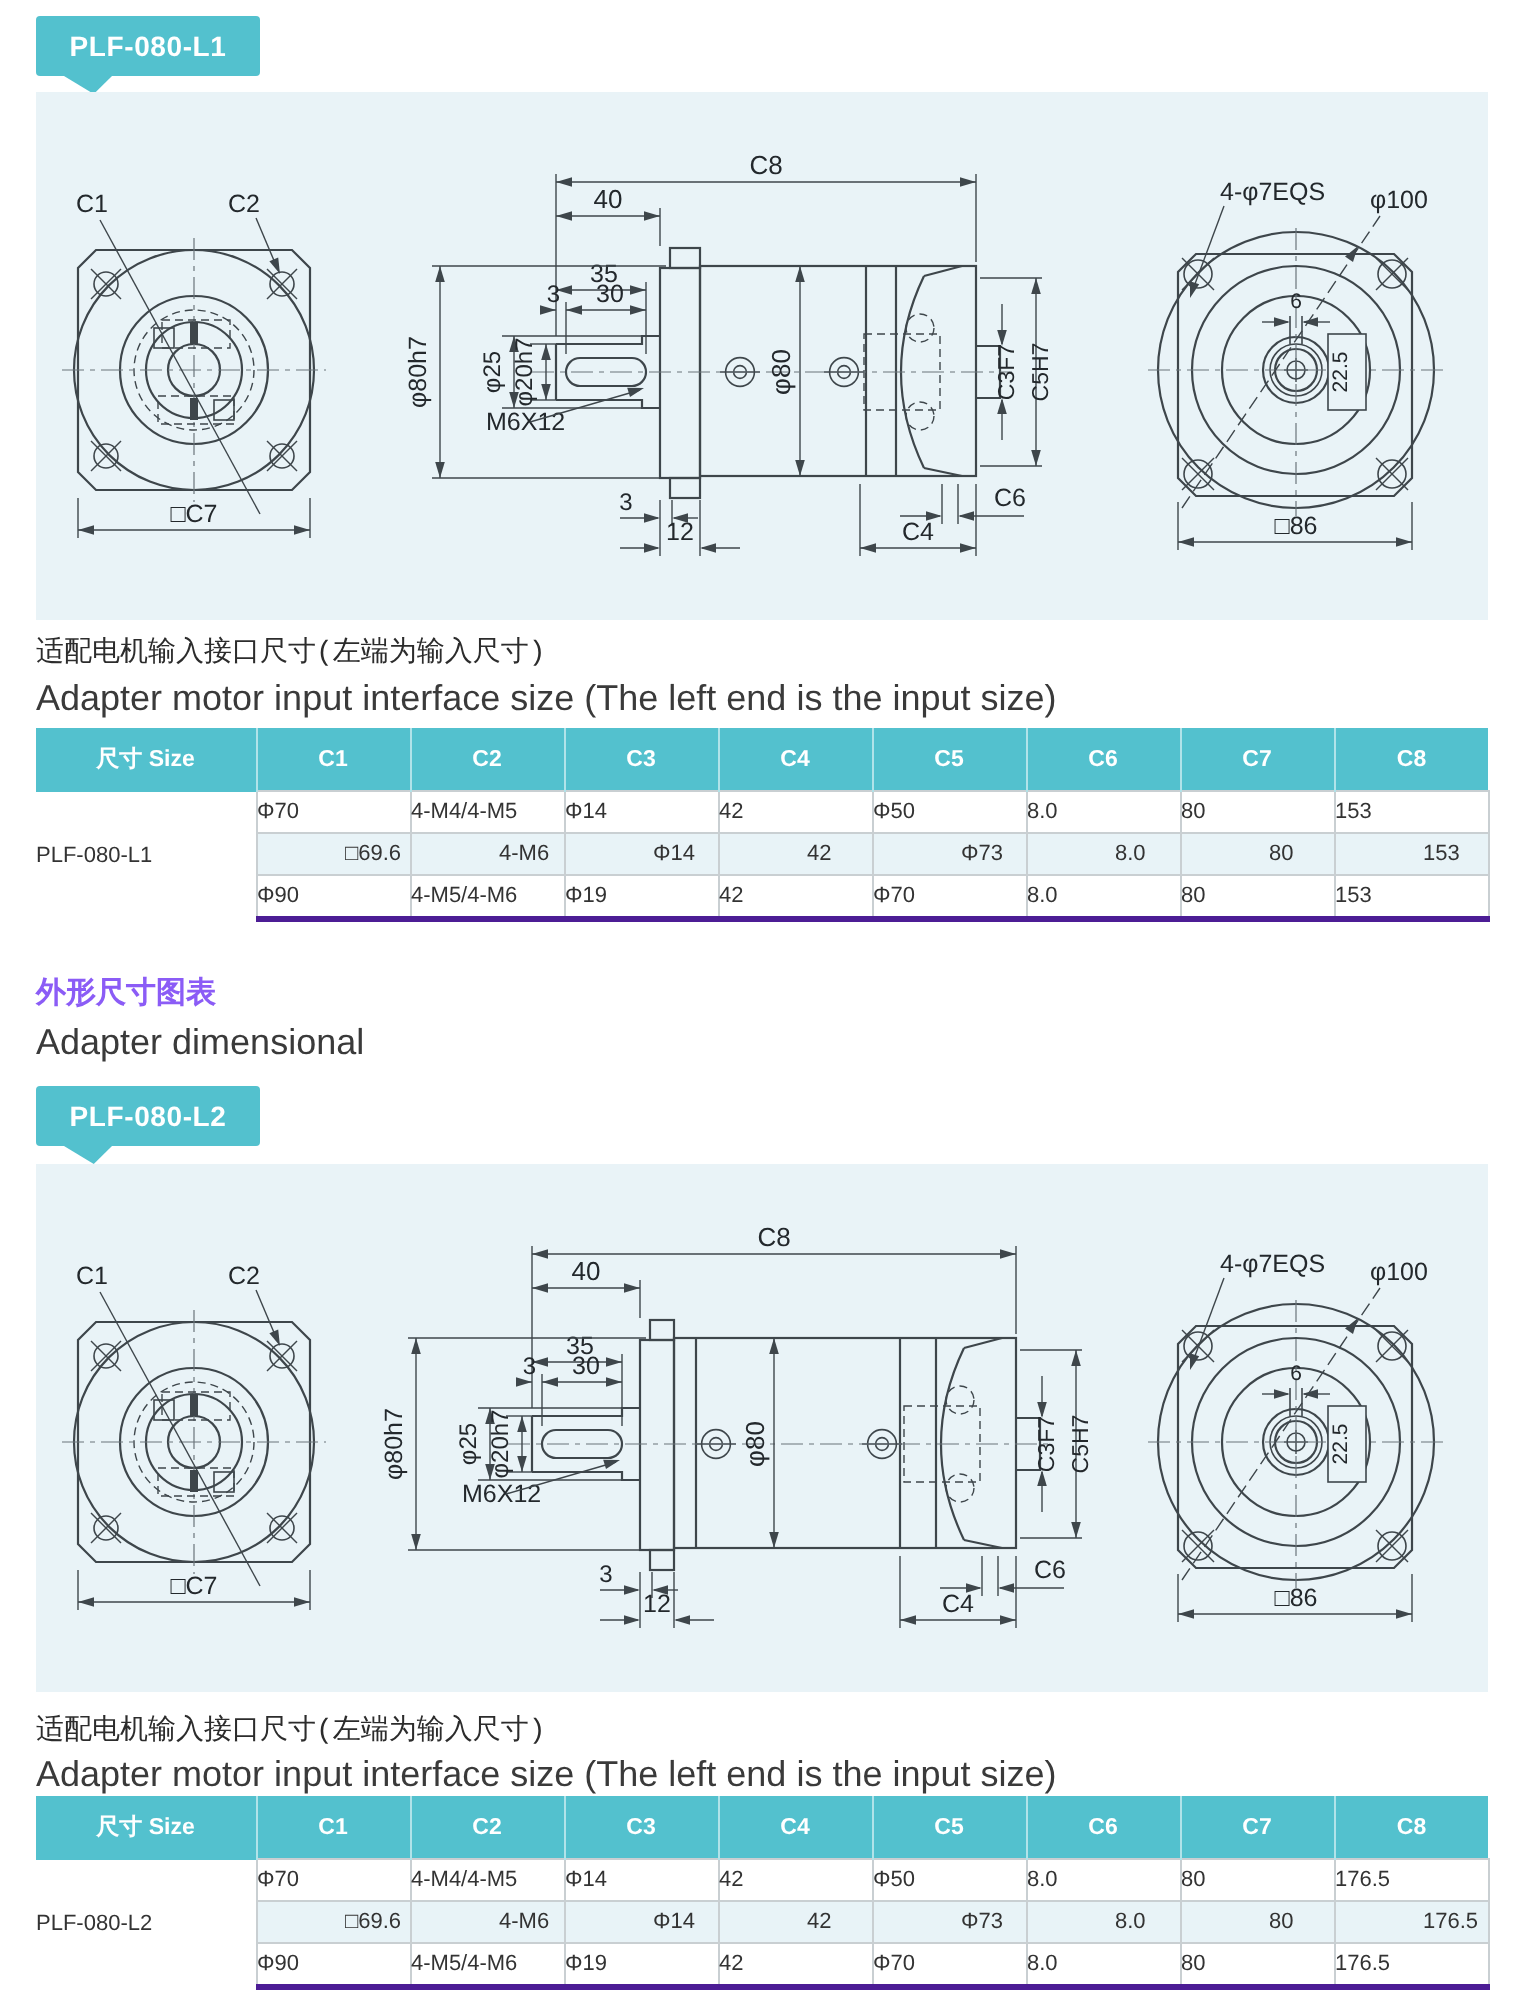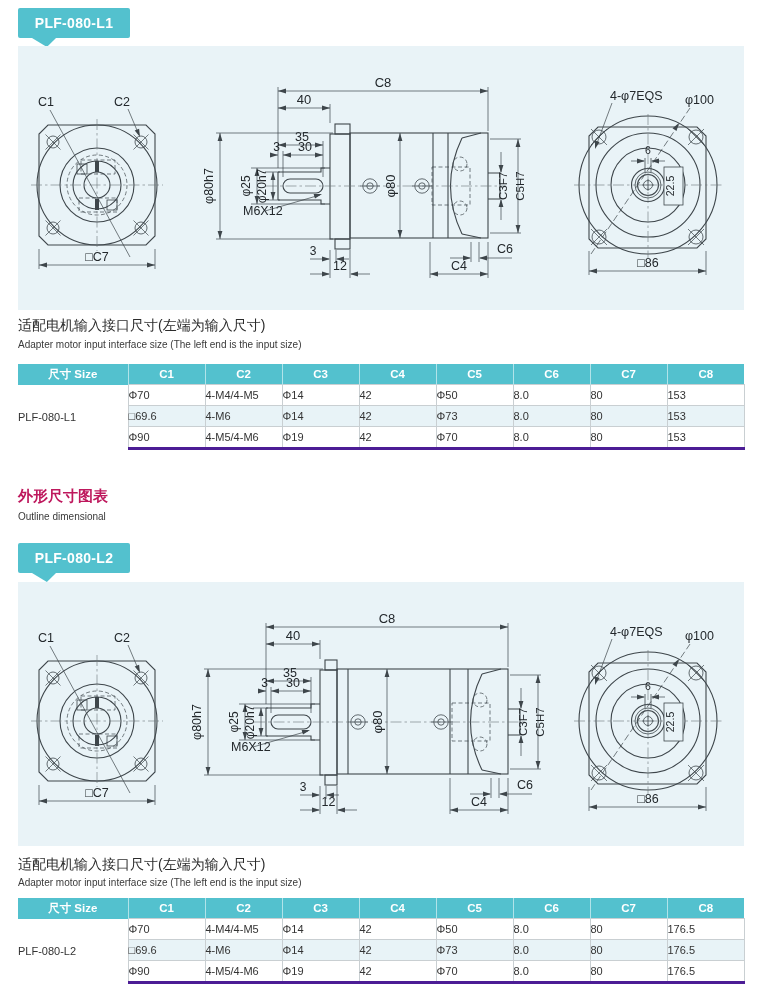--- a/index.html
+++ b/index.html
@@ -24,32 +24,32 @@
   .dsh{stroke-dasharray:4 2.5;}
   .dsh2{stroke-dasharray:7 3;}
   .cl{fill:none;stroke:#6b757b;stroke-width:.6;stroke-dasharray:11 3 2.5 3;}
   .ar{fill:var(--line,#3e464b);stroke:none;}
   .solidfill{fill:var(--line,#3e464b);stroke:none;}
   .boxfill{fill:var(--panel-bg,#e9f3f7);}
   text.dt{font-family:"Liberation Sans","DejaVu Sans",sans-serif;fill:#23282c;}
 
   
   .cap{position:absolute;left:18px;white-space:nowrap;}
-  .cap-cn{font-size:14px;color:#2c2c2c;}
-  .cap-en{font-size:10px;color:#3a3a3a;}
-  .h-cn{font-weight:bold;font-size:15px;color:#be185d;}
+  .cap-cn{font-size:14px;color:#2c2c2c;font-family:Liberation Mono, monospace;}
+  .cap-en{font-size:18px;color:#3a3a3a;}
+  .h-cn{font-weight:bold;font-size:15px;color:#8b5cf6;}
 
   
   table.dim-table{position:absolute;left:18px;width:726px;border-collapse:collapse;table-layout:fixed;
                   font-size:11px;color:#333;}
-  table.dim-table th{background:var(--accent,#53c1ce);color:#fff;font-weight:bold;height:20px;
+  table.dim-table th{background:var(--accent,#53c1ce);color:#fff;font-weight:bold;height:31px;
                      font-size:11.5px;border-right:1px solid rgba(255,255,255,.55);padding:0;}
   table.dim-table th:last-child{border-right:none;}
   table.dim-table td{height:20px;border:1px solid #c9cfd2;background:#fff;padding:0;}
-  table.dim-table tr.alt td{background:var(--row-alt,#e8f3f7);}
+  table.dim-table tr.alt td{background:var(--row-alt,#e8f3f7);padding-left:44px;}
   table.dim-table td.rowlabel{border:none;border-right:1px solid #c9cfd2;background:#fff;}
   table.dim-table tbody tr:last-child td{border-bottom:3px solid #4c1d95;}
 </style>
 </head>
 <body>
 
 <div class="page">
 
   <div class="badge" style="top:8px">
     <span class="badge-label">PLF-080-L1</span>
@@ -314,21 +314,21 @@
           <td>42</td>
           <td>Φ70</td>
           <td>8.0</td>
           <td>80</td>
           <td>153</td>
         </tr>
       </tbody>
     </table>
 
   <div class="cap h-cn" style="top:487px">外形尺寸图表</div>
-  <div class="cap cap-en" style="top:511px">Outline dimensional</div>
+  <div class="cap cap-en" style="top:511px">Adapter dimensional</div>
 
   <div class="badge" style="top:543px">
     <span class="badge-label">PLF-080-L2</span>
     <span class="badge-tail"></span>
   </div>
 
   <section class="panel" style="top:582px">
     <svg id="dwg2" viewBox="0 0 726 264" width="726" height="264">
         <g>
           <path d="M30 79 H128 L137 88 V190 L128 199 H30 L21 190 V88 Z" class="ln"></path>

